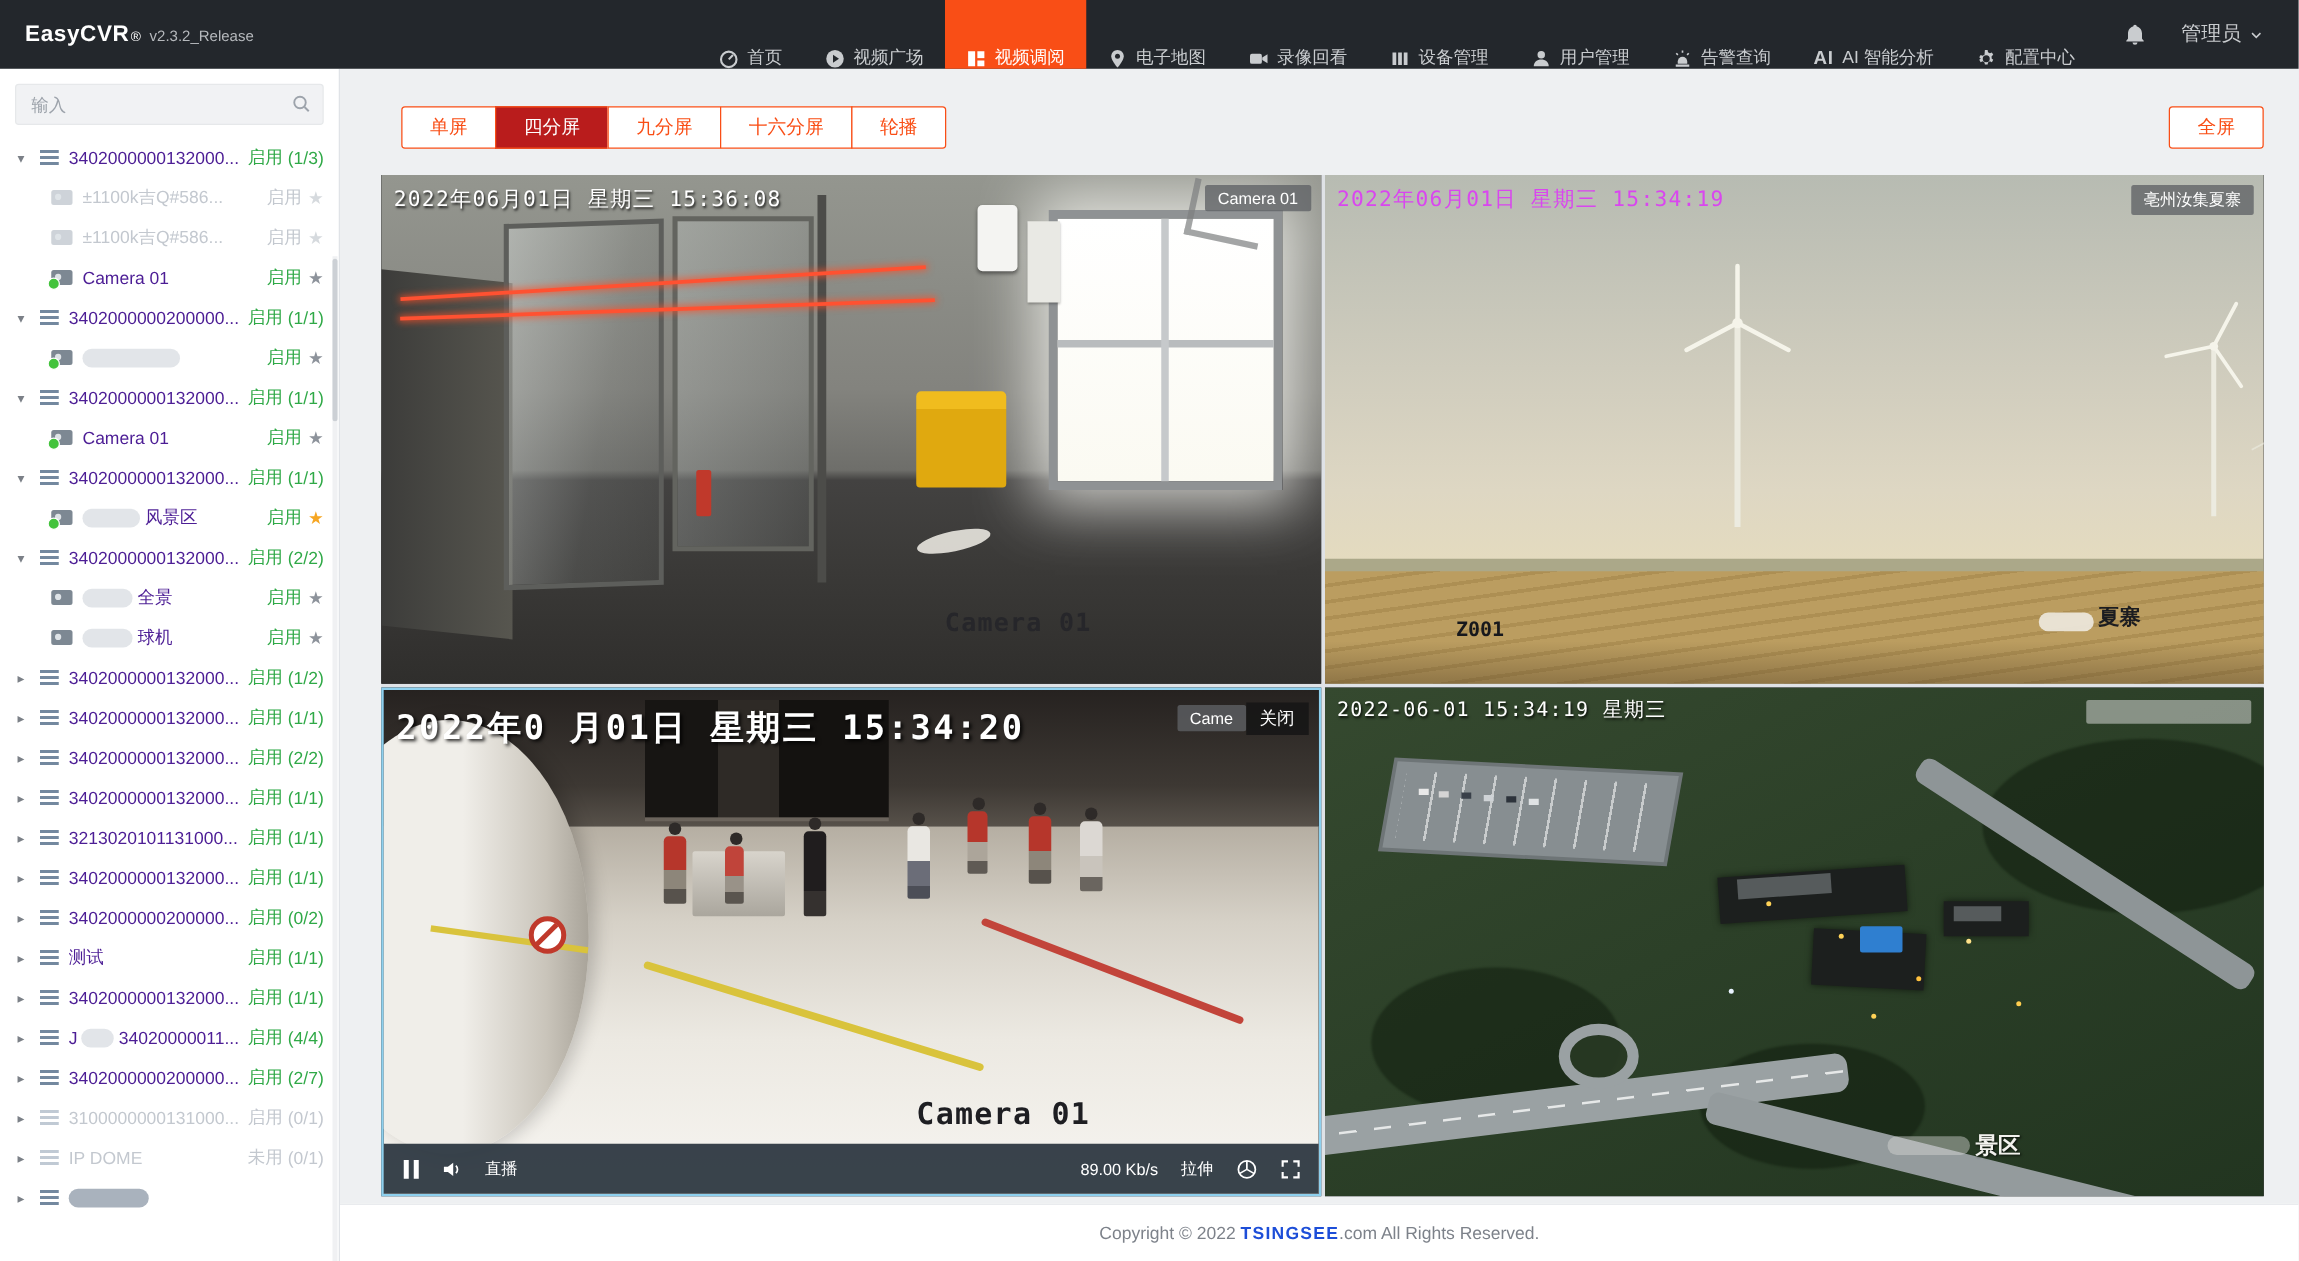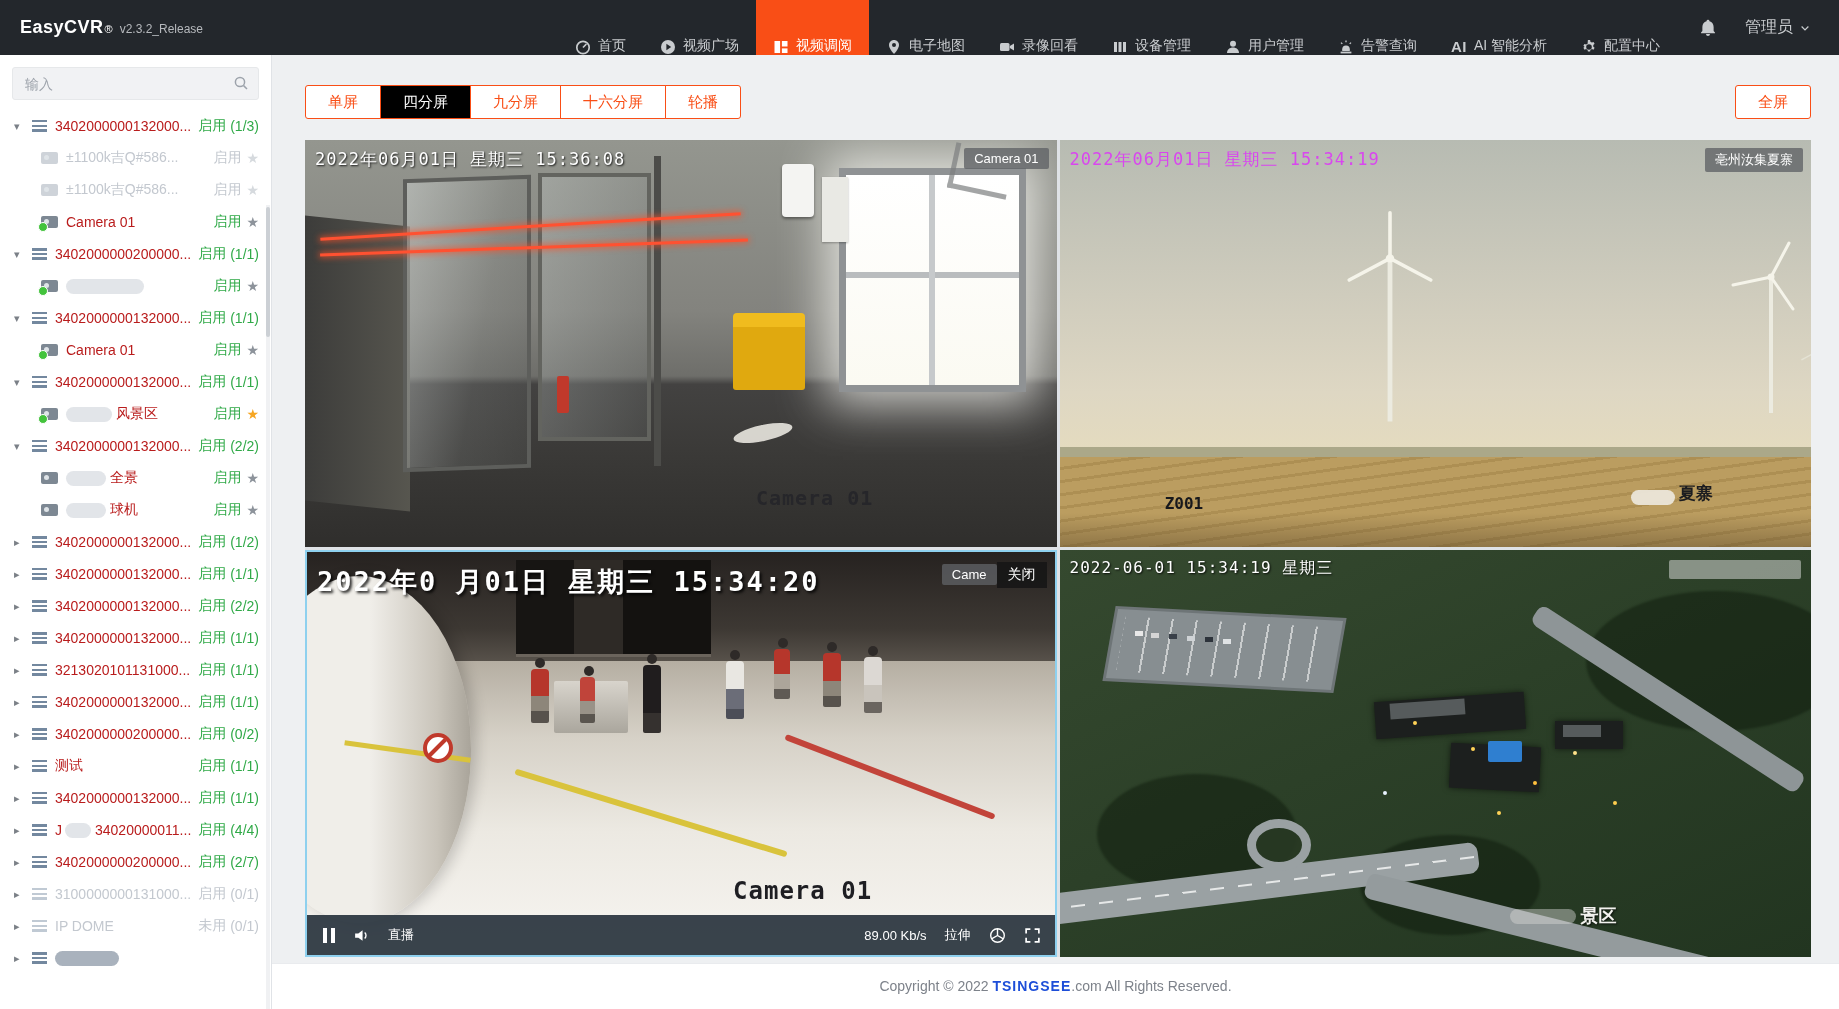--- a/index.html
+++ b/index.html
@@ -38,42 +38,42 @@
   .trow{height:32px;display:flex;align-items:center;padding:0 12px 0 14px;cursor:pointer;white-space:nowrap}
   .arr{width:14px;color:#7b8087;font-size:11px;flex:0 0 14px}
   .arr.o::before{content:"▾"}
   .arr.c::before{content:"▸"}
   .gic{width:15px;height:12px;margin:0 8px 0 4px;flex:0 0 15px;background:linear-gradient(180deg,#73889f 0 2.5px,transparent 2.5px 4.7px,#73889f 4.7px 7.2px,transparent 7.2px 9.4px,#73889f 9.4px 12px)}
   .trow.cam{padding-left:41px}
   .cic{position:relative;width:17px;height:12px;margin:0 8px 0 0;flex:0 0 17px;background:#7d8893;border-radius:2px}
   .cic::before{content:"";position:absolute;left:3px;top:3px;width:5px;height:5px;border-radius:50%;background:#dfe4e8}
   .cic.on::after{content:"";position:absolute;left:-3px;bottom:-4px;width:8px;height:8px;border-radius:50%;background:#43c33c;border:1px solid #fff}
   .trow.dis .cic{background:#ced3d9}
-  .nm{color:#b91c1c;overflow:hidden;text-overflow:ellipsis}
+  .nm{color:#4c1d95;overflow:hidden;text-overflow:ellipsis}
   .trow.dis .nm{color:#c3c8cf}
   .fill{flex:1}
   .st{color:#2fa947;margin-left:6px}
   .ct{color:#2fa947;margin-left:4px}
   .trow.dis .st,.trow.dis .ct{color:#c3c8cf}
   .star{margin-left:5px;font-size:14px}
   .star::before{content:"★"}
   .star.sg{color:#8d939b}.star.sl{color:#d6dade}.star.so{color:#f6a623}
   .blur{display:inline-block;height:15px;border-radius:8px;background:#e2e5e9;vertical-align:-2px;margin-right:4px}
   .blur.dk{background:#a9b2bd}
   .sbtrack{position:absolute;right:1px;top:150px;bottom:0;width:4px;background:#f0f1f3}
   .sbthumb{position:absolute;right:1px;top:152px;width:4px;height:130px;border-radius:2px;background:#ccd0d5}
 
   
   .main{position:absolute;left:272px;top:55px;right:0;bottom:0;background:#eef0f2}
   .tbar{position:absolute;left:33px;top:30px;right:28px;height:34px}
   .lgroup{display:inline-flex}
   .lbtn{height:34px;line-height:32px;padding:0 22px;background:#fff;border:1px solid #f94e16;color:#f94e16;font-size:15px;cursor:pointer;margin-left:-1px}
-  .lbtn:first-child{margin-left:0;border-radius:3px 0 0 3px}
+  .lbtn:first-child{margin-left:16px;border-radius:3px 0 0 3px}
   .lbtn:last-child{border-radius:0 3px 3px 0}
-  .lbtn.act{background:#000000;color:#fff}
+  .lbtn.act{background:#b91c1c;color:#fff}
   .fsbtn{position:absolute;right:0;top:0;width:76px;height:34px;line-height:32px;text-align:center;background:#fff;border:1px solid #f94e16;color:#f94e16;font-size:15px;border-radius:3px;cursor:pointer}
   .grid{position:absolute;left:33px;right:28px;top:85px;bottom:52px;display:grid;grid-template-columns:1fr 1fr;grid-template-rows:1fr 1fr;gap:3px;background:#dfe2e6}
   .cell{position:relative;overflow:hidden;background:#111}
   .cell.sel{border:2px solid #8ed0ee}
   .ts{position:absolute;left:10px;top:8px;font-family:"DejaVu Sans Mono",monospace;font-size:17px;color:#fff;text-shadow:1px 1px 2px rgba(0,0,0,.85);letter-spacing:1px;z-index:6}
   .ts.dark{color:#d946ef;text-shadow:none}
   .badge{position:absolute;right:8px;top:8px;background:rgba(95,98,101,.78);color:#fff;font-size:13px;padding:3px 10px;border-radius:2px;z-index:6}
   .wmark{position:absolute;font-family:"DejaVu Sans Mono",monospace;font-weight:bold;color:#26262a;z-index:5;letter-spacing:1px}
 
   

